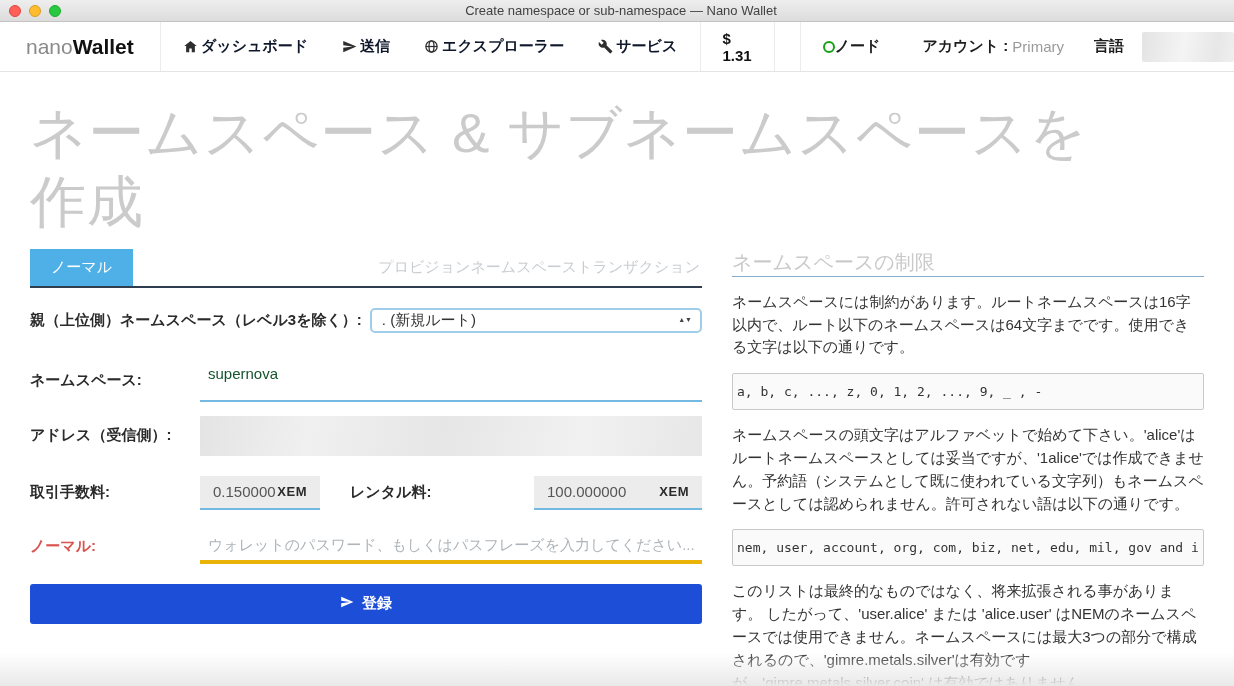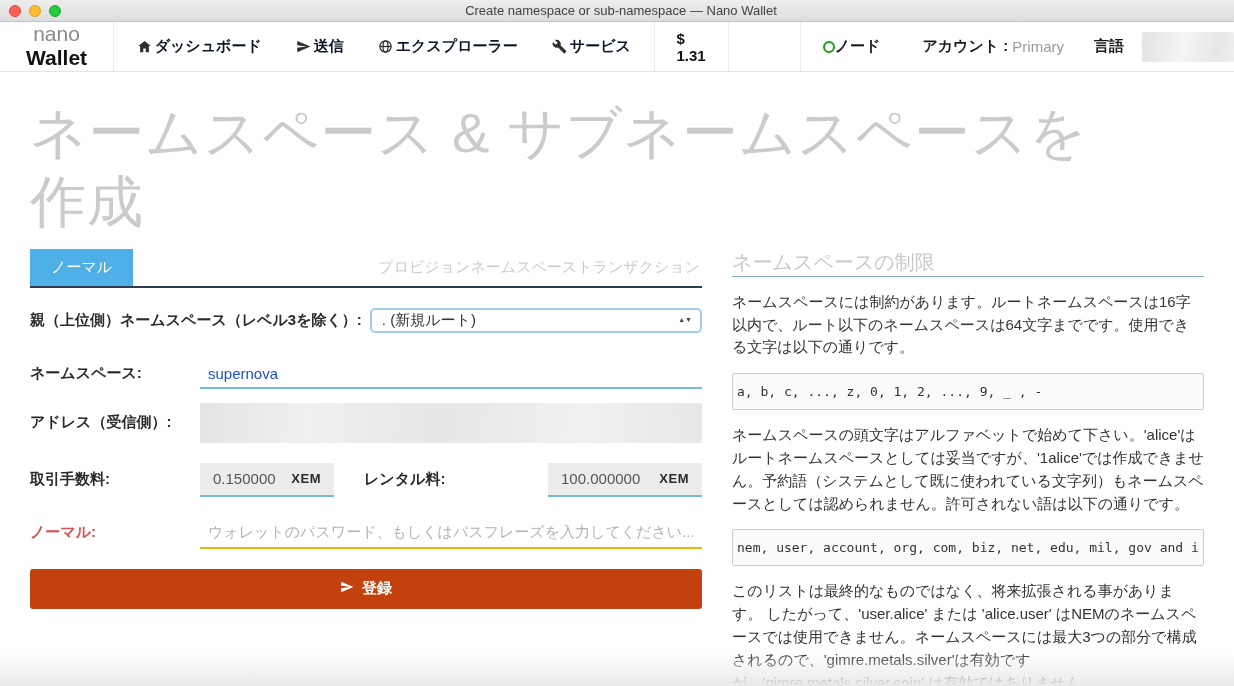--- a/index.html
+++ b/index.html
@@ -22,21 +22,21 @@
   .titlebar-text {
     position:absolute; left:8px; right:0; text-align:center;
     font-size:13px; color:#424242;
   }
   
   .navbar {
     height:50px; background:#fff; border-bottom:1px solid #e4e4e4;
     display:flex; align-items:stretch; font-size:15px;
   }
   .nav-cell { display:flex; align-items:center; }
-  .brand { padding:0 26px 0 26px; font-size:21px;flex-direction:column; }
+  .brand { padding:0 26px 0 26px; font-size:21px; }
   .brand .nano { color:#8a8a8a; font-weight:400; }
   .brand .wallet { color:#111; font-weight:700; }
   .vdiv { width:1px; background:#ececec; }
   .nav-items { display:flex; align-items:stretch; padding:0 6px; }
   .nav-item {
     display:flex; align-items:center; gap:3px; padding:0 17px;
     font-weight:700; color:#0f172a; cursor:pointer; white-space:nowrap;
   }
   .nav-item svg { display:block; }
   .price-cell { padding:0 22px; font-weight:700; color:#111; }
@@ -84,48 +84,48 @@
     flex:1; margin-left:8px; height:25px;
     border:2px solid #9fcdea; border-radius:5px;
     display:flex; align-items:center; padding:0 8px 0 10px;
     font-size:15px; color:#333; cursor:pointer; background:#fff;
   }
   .fake-select .sel-text { flex:1; }
   .sel-arrows { display:flex; flex-direction:column; line-height:6px; color:#444; font-size:7px; }
   .row-namespace { margin-top:26px; }
   .text-input {
     flex:1; border:none; border-bottom:2px solid #74b9e2;
-    font-size:15px; color:#1d4ed8; padding:6px 8px 5px;
+    font-size:15px; color:#14532d; padding:6px 8px 18px;
     font-family:inherit; outline:none; background:transparent;
   }
   .row-address { margin-top:14px; }
   .addr-blur {
     flex:1; height:40px; border-radius:1px;
     background:linear-gradient(95deg,#e4e4e4 0%,#f0f0f0 22%,#e6e6e6 48%,#f1f1f1 76%,#e7e7e7 100%);
   }
   .row-fees { margin-top:20px; }
   .fee-box {
-    width:134px; flex:none; display:flex; align-items:center; justify-content:space-between;
+    width:120px; flex:none; display:flex; align-items:center; justify-content:space-between;
     background:#ececec; border-bottom:2px solid #74b9e2;
     padding:7px 13px 8px; font-size:15px; color:#555;
   }
-  .fee-box.rental { width:154px; }
+  .fee-box.rental { width:168px; }
   .fee-unit { font-weight:700; font-size:13px; color:#2b2b2b; letter-spacing:.5px; }
   .rental-lbl { flex:1; margin-left:30px; }
   .row-password { margin-top:20px; }
   .lbl-danger { color:#d9534f !important; }
   .pw-input {
-    flex:1; border:none; border-bottom:2px solid #eab308;
+    flex:1; border:none; border-bottom:4px solid #eab308;
     font-size:15px; padding:6px 8px 7px; color:#555;
     font-family:inherit; outline:none; background:transparent;
   }
   .pw-input::placeholder { color:#aeb4b9; opacity:1; }
   .submit-btn {
     margin-top:20px; width:100%; height:40px; border:none; border-radius:3px;
-    background:#c2410c; color:#fff; font-size:15px; font-weight:700;
+    background:#1d4ed8; color:#fff; font-size:15px; font-weight:700;
     display:flex; align-items:center; justify-content:center; gap:8px;
     cursor:pointer; font-family:inherit;
   }
   
   .info-title {
     font-size:20px; font-weight:400; color:#c9c9c9;
     border-bottom:1px solid #84aecb;
   }
   .info-p { font-size:15px; line-height:1.52; color:#333; margin-top:14px; }
   .code-block {

